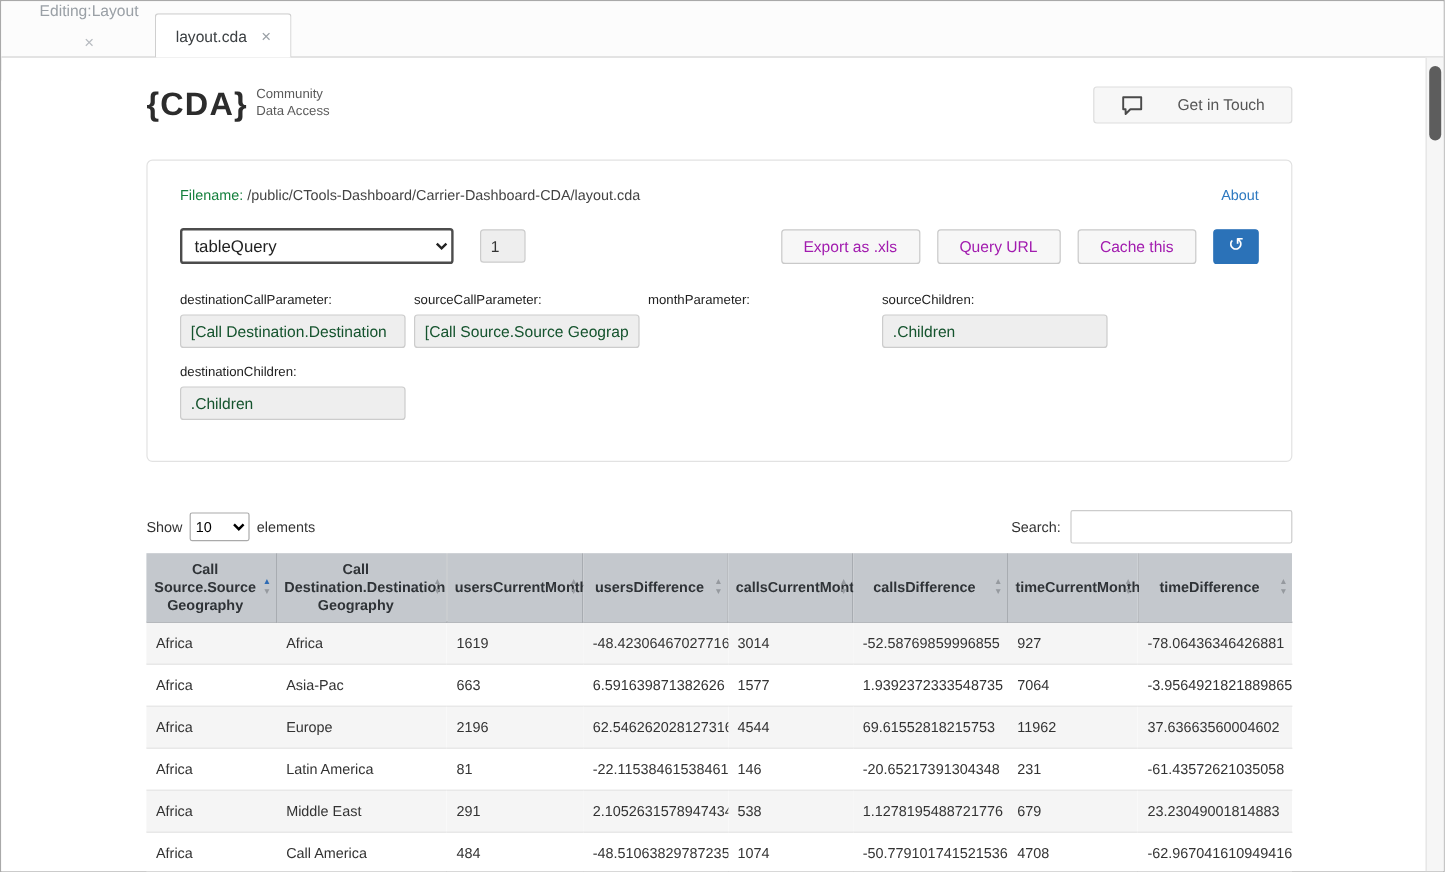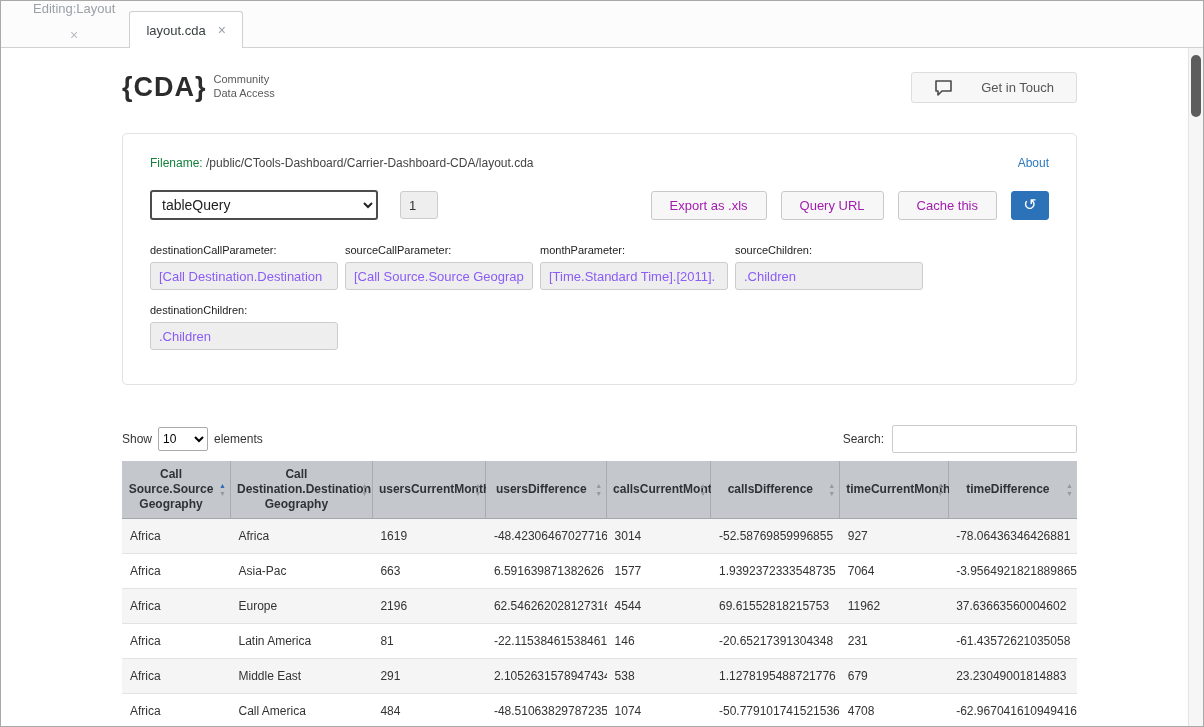--- a/index.html
+++ b/index.html
@@ -38,21 +38,21 @@
   .query-select { width:228px; height:30px; border:2px solid #4c4c4c; border-radius:3px; background:#fff; font-size:14px; color:#222; padding:0 6px; font-family:inherit; }
   .idx-input { width:38px; height:28px; margin-left:22px; background:#eee; border:1px solid #ccc; border-radius:3px; font-size:13px; color:#333; padding:0 8px; font-family:inherit; }
   .spacer { flex:1; }
   .panel-btn { height:29px; padding:0 18px; margin-left:14px; background:#f7f7f7; border:1px solid #c9c9c9; border-radius:3px; font-size:13px; color:#a21caf; cursor:pointer; font-family:inherit; }
   .refresh-btn { width:38px; height:29px; margin-left:14px; background:#2b72b8; border:1px solid #2b72b8; border-radius:3px; color:#fff; font-size:16px; line-height:1; cursor:pointer; }
 
   .param-row { margin-top:24px; display:flex; gap:7px; }
   .param-row + .param-row { margin-top:14px; }
   .field { width:188px; }
   .field-label { font-size:11px; color:#222; margin-bottom:6px; }
-  .field-input { width:100%; height:28px; background:#eee; border:1px solid #ccc; border-radius:3px; font-size:13px; color:#8b5cf6; padding:0 8px; font-family:inherit; }
+  .field-input { width:100%; height:28px; background:#eee; border:1px solid #ccc; border-radius:3px; font-size:13px; color:#14532d; padding:0 8px; font-family:inherit; }
 
   
   .table-controls { margin-top:40px; display:flex; justify-content:space-between; align-items:center; }
   .show-group { display:flex; align-items:center; gap:6px; font-size:12px; color:#333; }
   .show-select { height:24px; width:50px; border:1px solid #aaa; border-radius:2px; font-size:12px; font-family:inherit; background:#fff; }
   .search-group { display:flex; align-items:center; gap:8px; font-size:12px; color:#333;margin-left:23px; }
   .search-input { width:185px; height:28px; border:1px solid #ccc; border-radius:2px; background:#fff; padding:0 6px; font-size:13px; font-family:inherit; }
 
   
   table.data { margin-top:8px; width:955px; border-collapse:collapse; table-layout:fixed; }
@@ -129,21 +129,20 @@
           <div class="field">
             <div class="field-label">destinationCallParameter:</div>
             <input class="field-input" value="[Call Destination.Destination" style="">
           </div>
           <div class="field">
             <div class="field-label">sourceCallParameter:</div>
             <input class="field-input" value="[Call Source.Source Geograp" style="">
           </div>
           <div class="field">
             <div class="field-label">monthParameter:</div>
-            <input class="field-input" value="[Time.Standard Time].[2011]." style="">
           </div>
           <div class="field">
             <div class="field-label">sourceChildren:</div>
             <input class="field-input" value=".Children" style="">
           </div>
         </div>
         <div class="param-row">
           <div class="field">
             <div class="field-label">destinationChildren:</div>
             <input class="field-input" value=".Children" style="">

